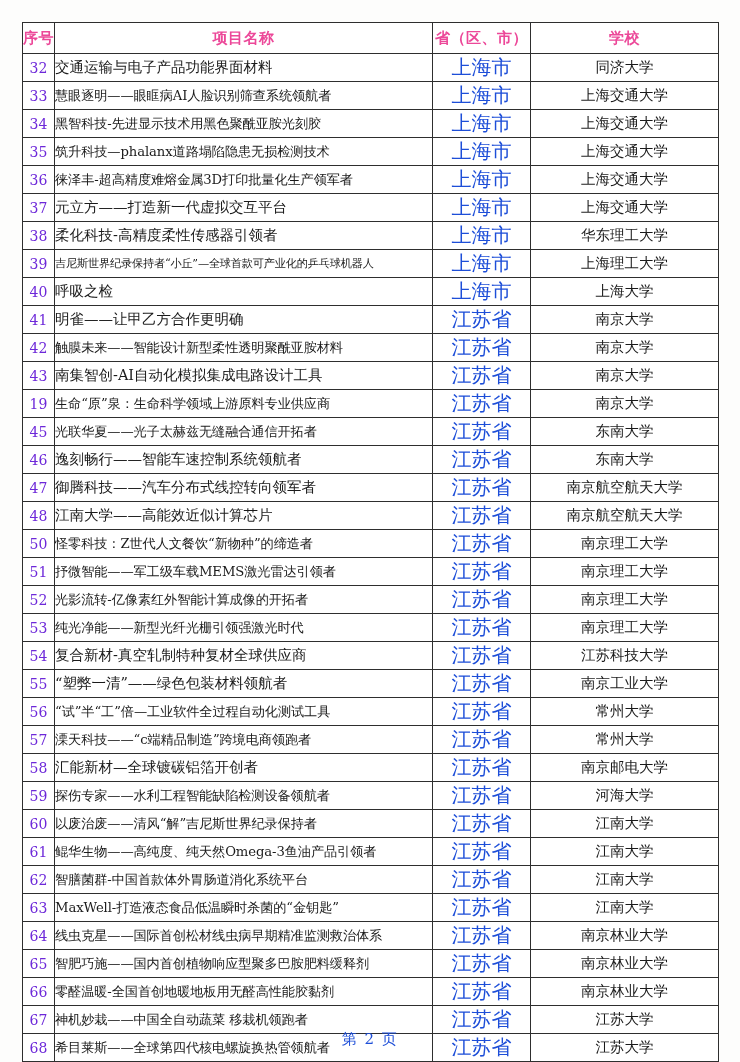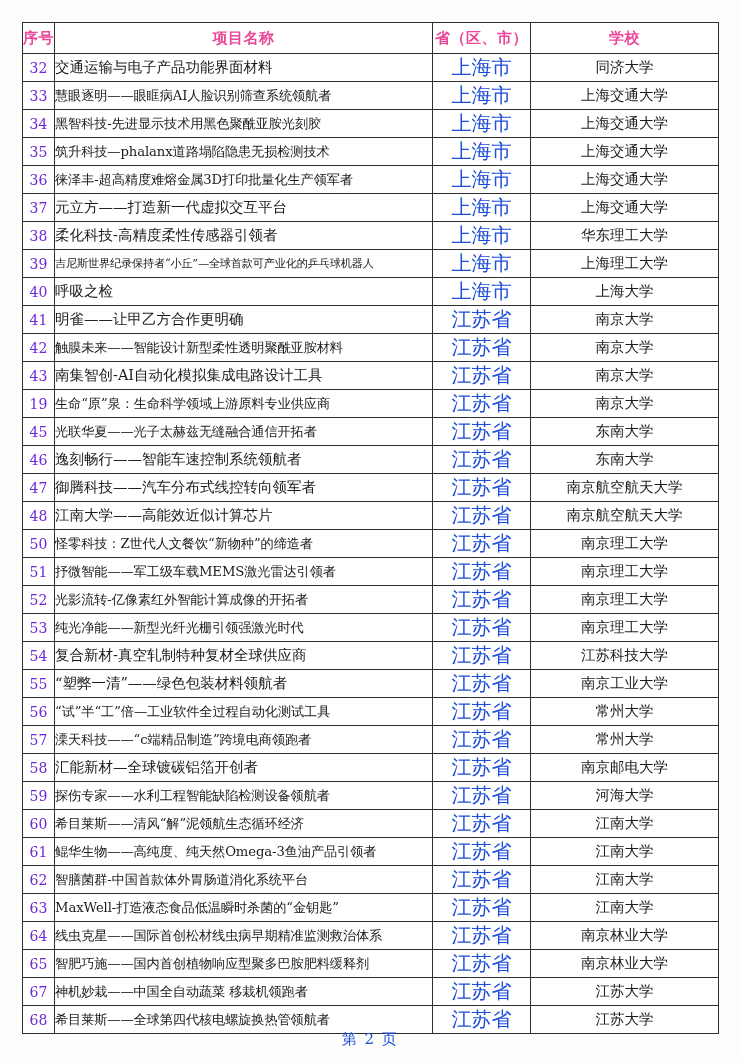--- a/index.html
+++ b/index.html
@@ -276,21 +276,21 @@
             <td class="univ">南京邮电大学</td>
           </tr>
           <tr>
             <td class="idx">59</td>
             <td class="name cond">探伤专家——水利工程智能缺陷检测设备领航者</td>
             <td class="prov">江苏省</td>
             <td class="univ">河海大学</td>
           </tr>
           <tr>
             <td class="idx">60</td>
-            <td class="name cond">希目莱斯——清风“解”泥领航生态循环经济</td>
+            <td class="name cond">以废治废——清风“解”吉尼斯世界纪录保持者</td>
             <td class="prov">江苏省</td>
             <td class="univ">江南大学</td>
           </tr>
           <tr>
             <td class="idx">61</td>
             <td class="name cond">鲲华生物——高纯度、纯天然Omega-3鱼油产品引领者</td>
             <td class="prov">江苏省</td>
             <td class="univ">江南大学</td>
           </tr>
           <tr>
@@ -307,20 +307,26 @@
           </tr>
           <tr>
             <td class="idx">64</td>
             <td class="name cond">线虫克星——国际首创松材线虫病早期精准监测救治体系</td>
             <td class="prov">江苏省</td>
             <td class="univ">南京林业大学</td>
           </tr>
           <tr>
             <td class="idx">65</td>
             <td class="name cond">智肥巧施——国内首创植物响应型聚多巴胺肥料缓释剂</td>
+            <td class="prov">江苏省</td>
+            <td class="univ">南京林业大学</td>
+          </tr>
+          <tr>
+            <td class="idx">66</td>
+            <td class="name cond">零醛温暖-全国首创地暖地板用无醛高性能胶黏剂</td>
             <td class="prov">江苏省</td>
             <td class="univ">南京林业大学</td>
           </tr>
           <tr>
             <td class="idx">67</td>
             <td class="name cond">神机妙栽——中国全自动蔬菜 移栽机领跑者</td>
             <td class="prov">江苏省</td>
             <td class="univ">江苏大学</td>
           </tr>
           <tr>

